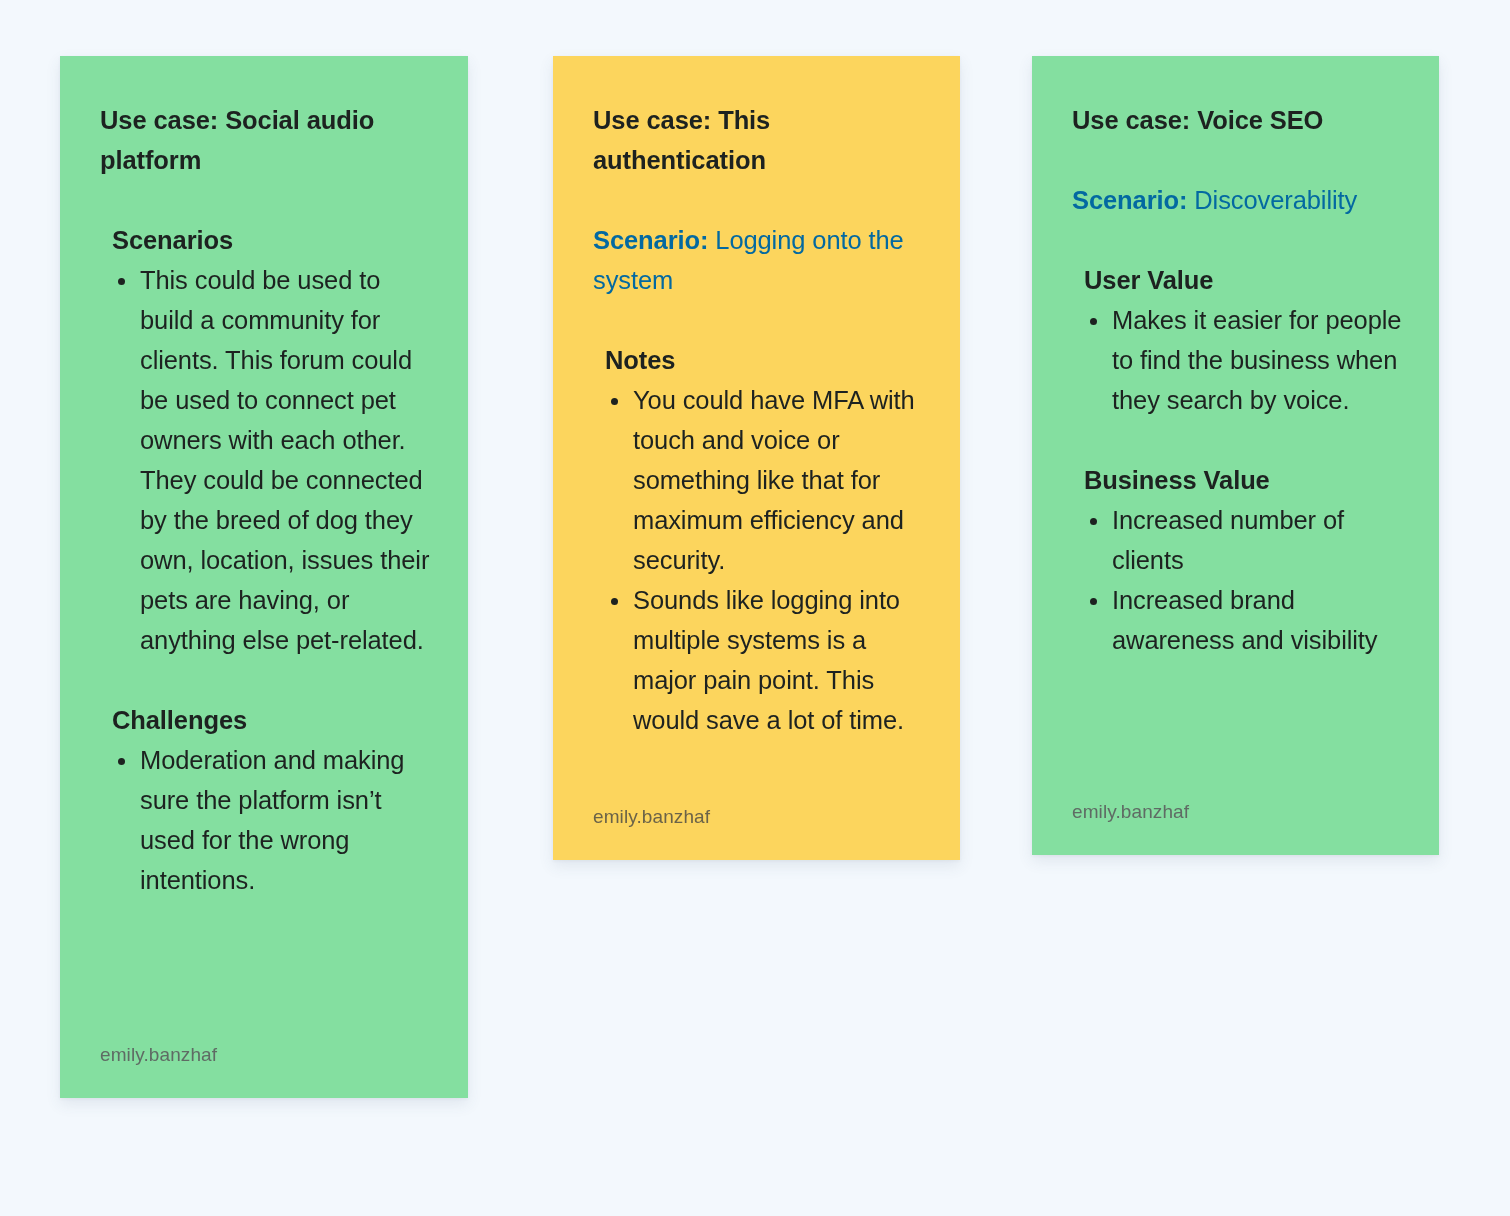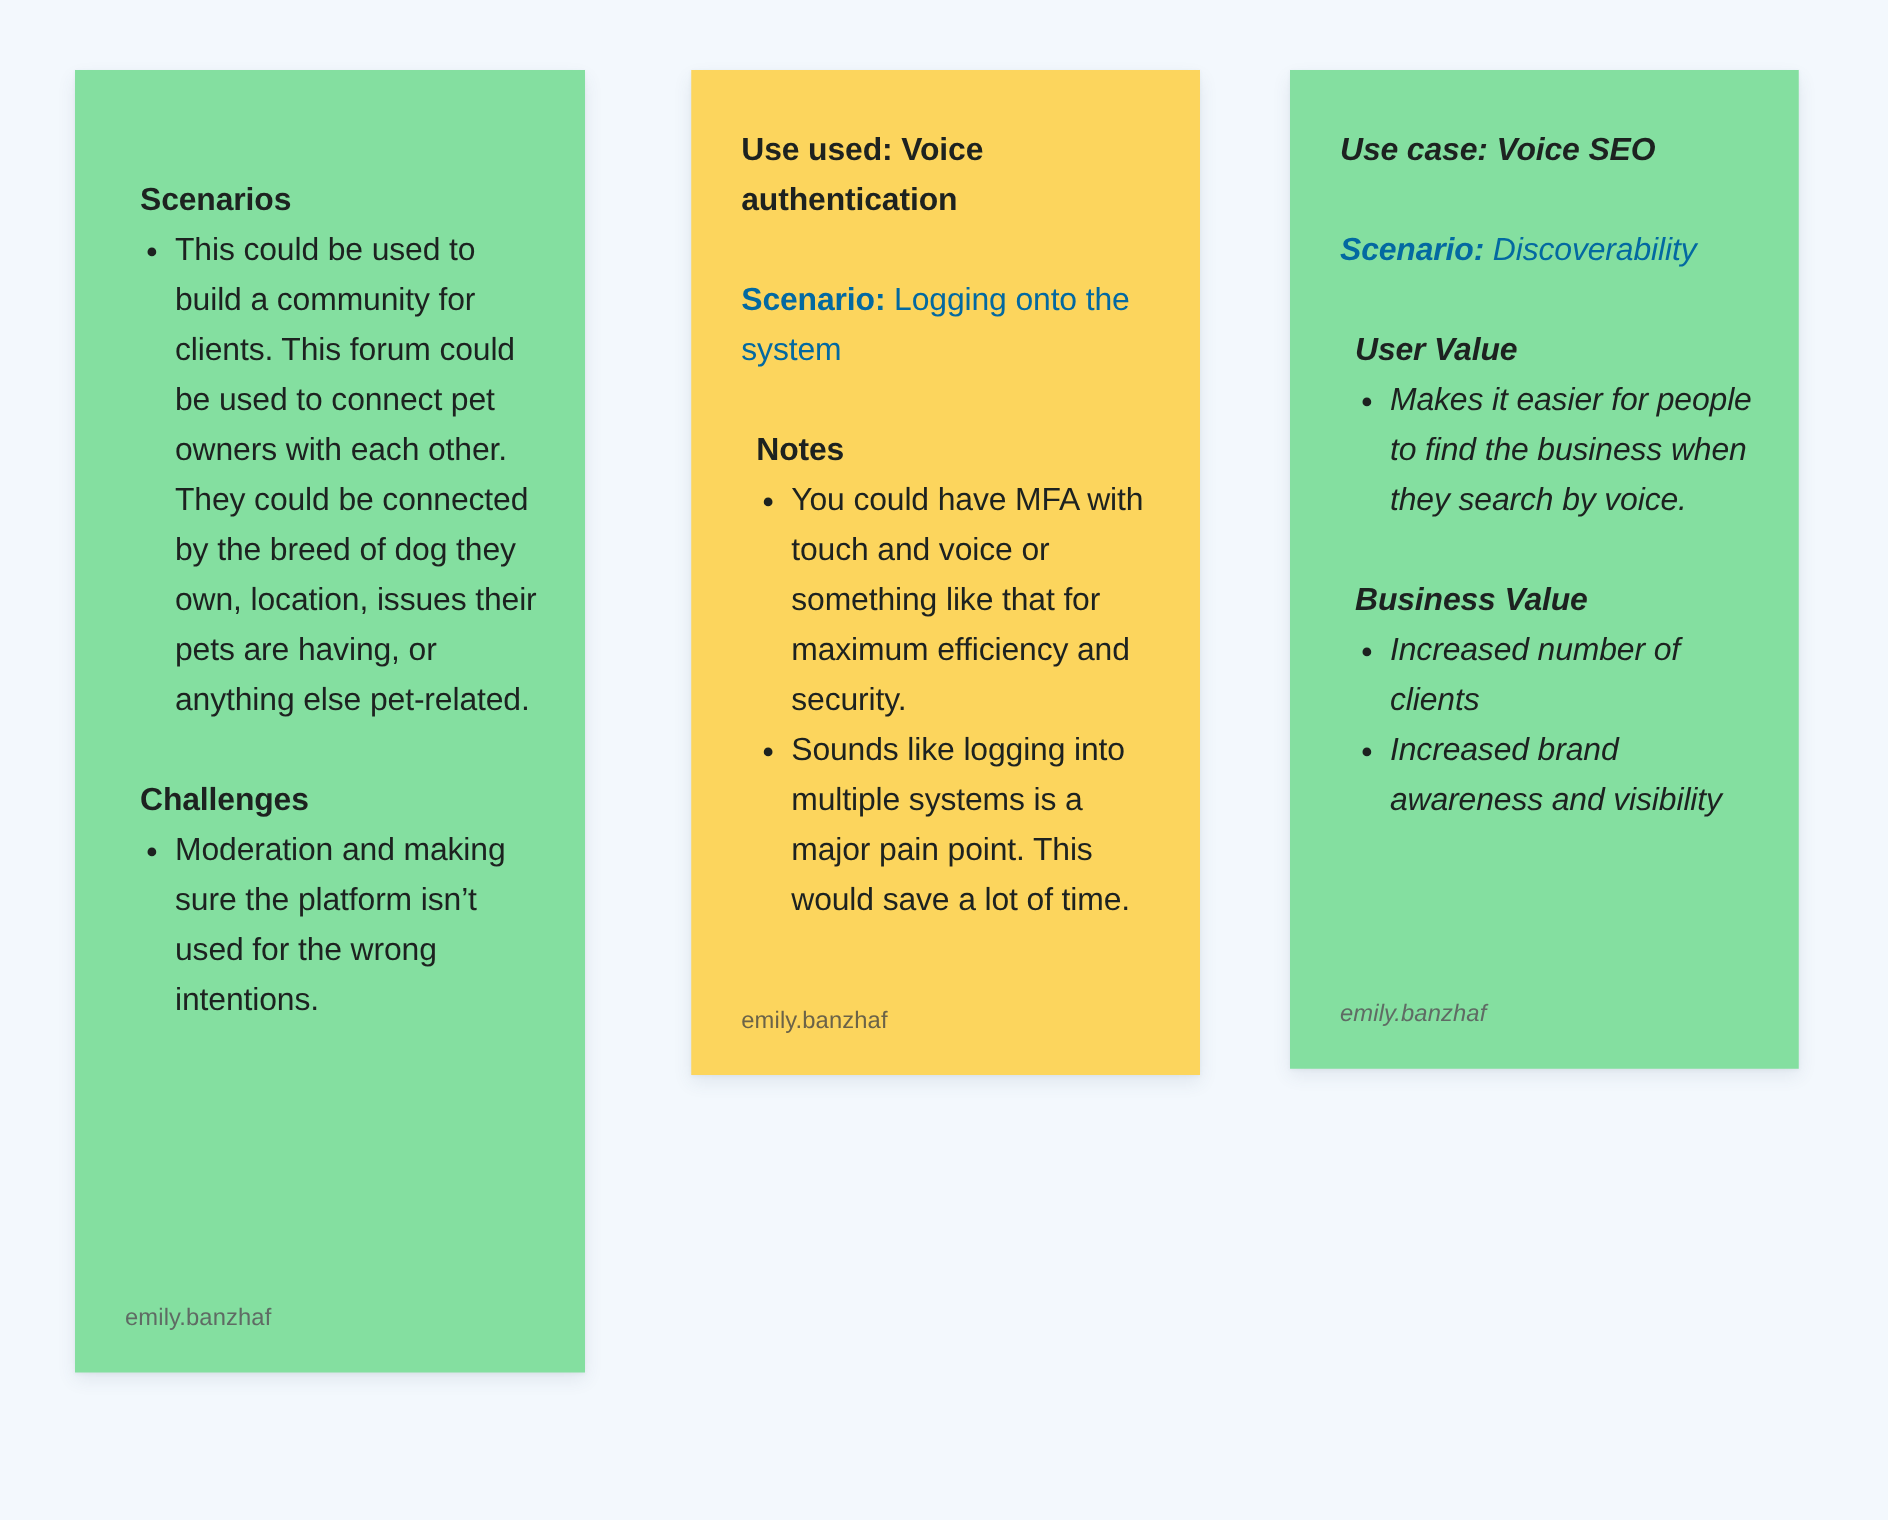--- a/index.html
+++ b/index.html
@@ -30,21 +30,21 @@
     display: flex;
     flex-direction: column;
   }
 
   .card.green  { background: #84dfa0; }
   .card.yellow { background: #fcd55d; }
 
   
   #card-1 { left: 60px;   top: 56px;  width: 408px; height: 1042px; }
   #card-2 { left: 553px;  top: 56px;  width: 407px; height: 804px;  }
-  #card-3 { left: 1032px; top: 56px;  width: 407px; height: 799px; font-style: italic;  }
+  #card-3 { left: 1032px; top: 56px;  width: 407px; height: 799px;  }
 
   .card-body {
     flex: 1 1 auto;
   }
 
   .title {
     font-size: 25.5px;
     font-weight: bold;
     line-height: 40px;
     color: #1d2220;
@@ -105,37 +105,38 @@
   }
   .card.yellow .footer { color: #6b6348; }
 </style>
 </head>
 <body>
 
 <div id="board">
 
   <div class="card green" id="card-1">
     <div class="card-body">
+      <p class="title">Use case: Social audio platform</p>
 
       <p class="section-head">Scenarios</p>
       <ul class="bullets">
         <li>This could be used to build a community for clients. This forum could be used to connect pet owners with each other. They could be connected by the breed of dog they own, location, issues their pets are having, or anything else pet-related.</li>
       </ul>
 
       <p class="section-head">Challenges</p>
       <ul class="bullets">
         <li>Moderation and making sure the platform isn’t used for the wrong intentions.</li>
       </ul>
     </div>
     <div class="footer">emily.banzhaf</div>
   </div>
 
   <div class="card yellow" id="card-2">
     <div class="card-body">
-      <p class="title">Use used: Voice authentication</p>
+      <p class="title">Use case: This authentication</p>
 
       <p class="kv"><span class="k">Scenario:</span><span class="v"> Logging onto the system</span></p>
 
       <p class="section-head">Notes</p>
       <ul class="bullets">
         <li>You could have MFA with touch and voice or something like that for maximum efficiency and security.</li>
         <li>Sounds like logging into multiple systems is a major pain point. This would save a lot of time.</li>
       </ul>
     </div>
     <div class="footer">emily.banzhaf</div>

